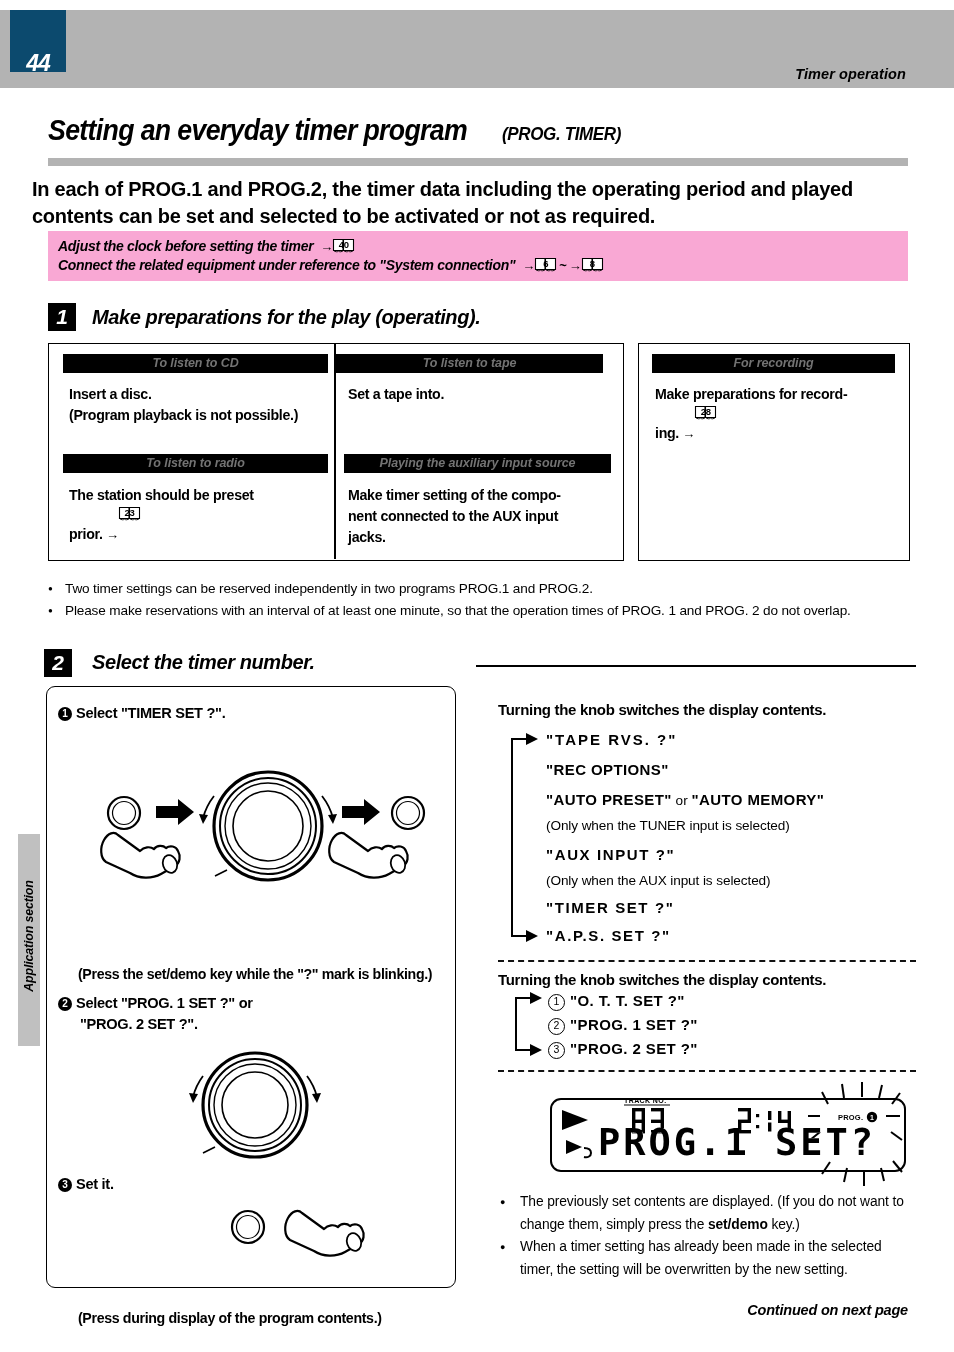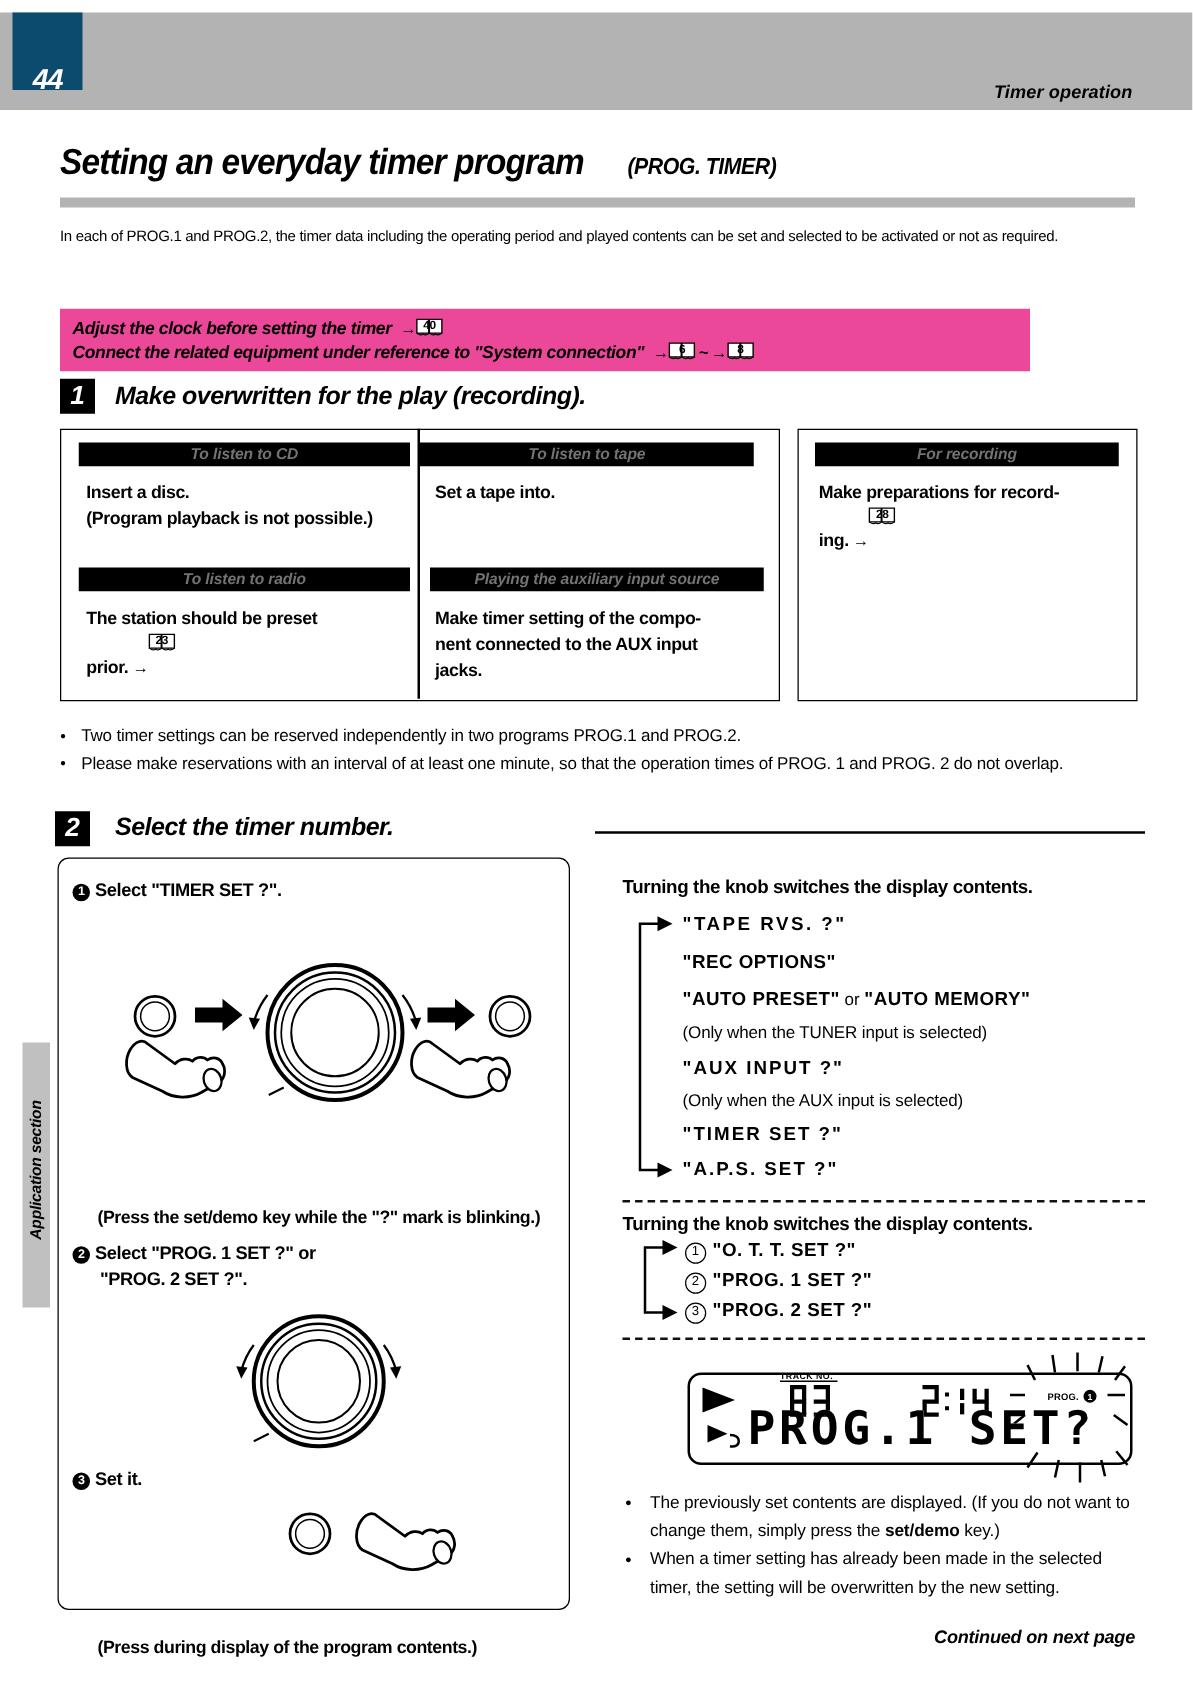--- a/index.html
+++ b/index.html
@@ -35,26 +35,26 @@
   .title-sub{
     font-size:18.5px;font-weight:bold;font-style:italic;letter-spacing:-.4px;
     display:inline-block;transform:scaleX(.92);transform-origin:left center;
     margin-left:-2px;
   }
   .title-rule{
     position:absolute;left:48px;top:158px;width:860px;height:8px;background:#b3b3b3;
   }
   
   .intro{
-    position:absolute;left:48px;top:176px;width:864px;
-    font-size:12px;font-weight:normal;line-height:27px;letter-spacing:-.25px;
+    position:absolute;left:32px;top:176px;width:864px;
+    font-size:20px;font-weight:bold;line-height:27px;letter-spacing:-.25px;
   }
   
   .notebox{
-    position:absolute;left:48px;top:231px;width:776px;height:50px;background:#ec4899;margin-top:16px;
+    position:absolute;left:48px;top:231px;width:860px;height:50px;background:#f9a8d4;
   }
   .notebox .nline{
     position:absolute;left:10px;font-size:14px;font-weight:bold;font-style:italic;
     letter-spacing:-.3px;white-space:nowrap;
   }
   .nl1{top:7px;}
   .nl2{top:26px;}
   
   .bookref{
     display:inline-block;position:relative;width:23px;height:16px;
@@ -197,21 +197,21 @@
       <svg width="23" height="16" viewBox="0 0 23 16">
           <path d="M1.5 1.5h9.5v11H1.5z M11.5 1.5h10v11h-10z" fill="#fff" stroke="#000" stroke-width="1.1"></path>
           <path d="M1.5 12.5c2 1.6 4 1.6 5 .6 1 1 3 1 5 -.6 2 1.6 4 1.6 5 .6 1 1 3 1 5 -.6" fill="none" stroke="#000" stroke-width=".9"></path>
         </svg>
       <span class="bnum">8</span>
     </span>
   </div>
 </div>
 
 <div class="stepnum" style="left:48px;top:303px;">1</div>
-<div class="steptitle" style="left:92px;top:306px;">Make overwritten for the play (recording).</div>
+<div class="steptitle" style="left:92px;top:306px;">Make preparations for the play (operating).</div>
 
 <div class="panel" style="left:48px;top:343px;width:574px;height:216px;"></div>
 
 <div class="panel" style="left:638px;top:343px;width:270px;height:216px;"></div>
 
 <div class="hrule" style="left:334px;top:343px;width:1.6px;height:216px;"></div>
 
 <div class="subhead" style="left:63px;top:354px;width:265px;">To listen to CD</div>
 <div class="bodytxt" style="left:69px;top:384px;width:262px;white-space:pre-line;">Insert a disc.
 (Program playback is not possible.)</div>

